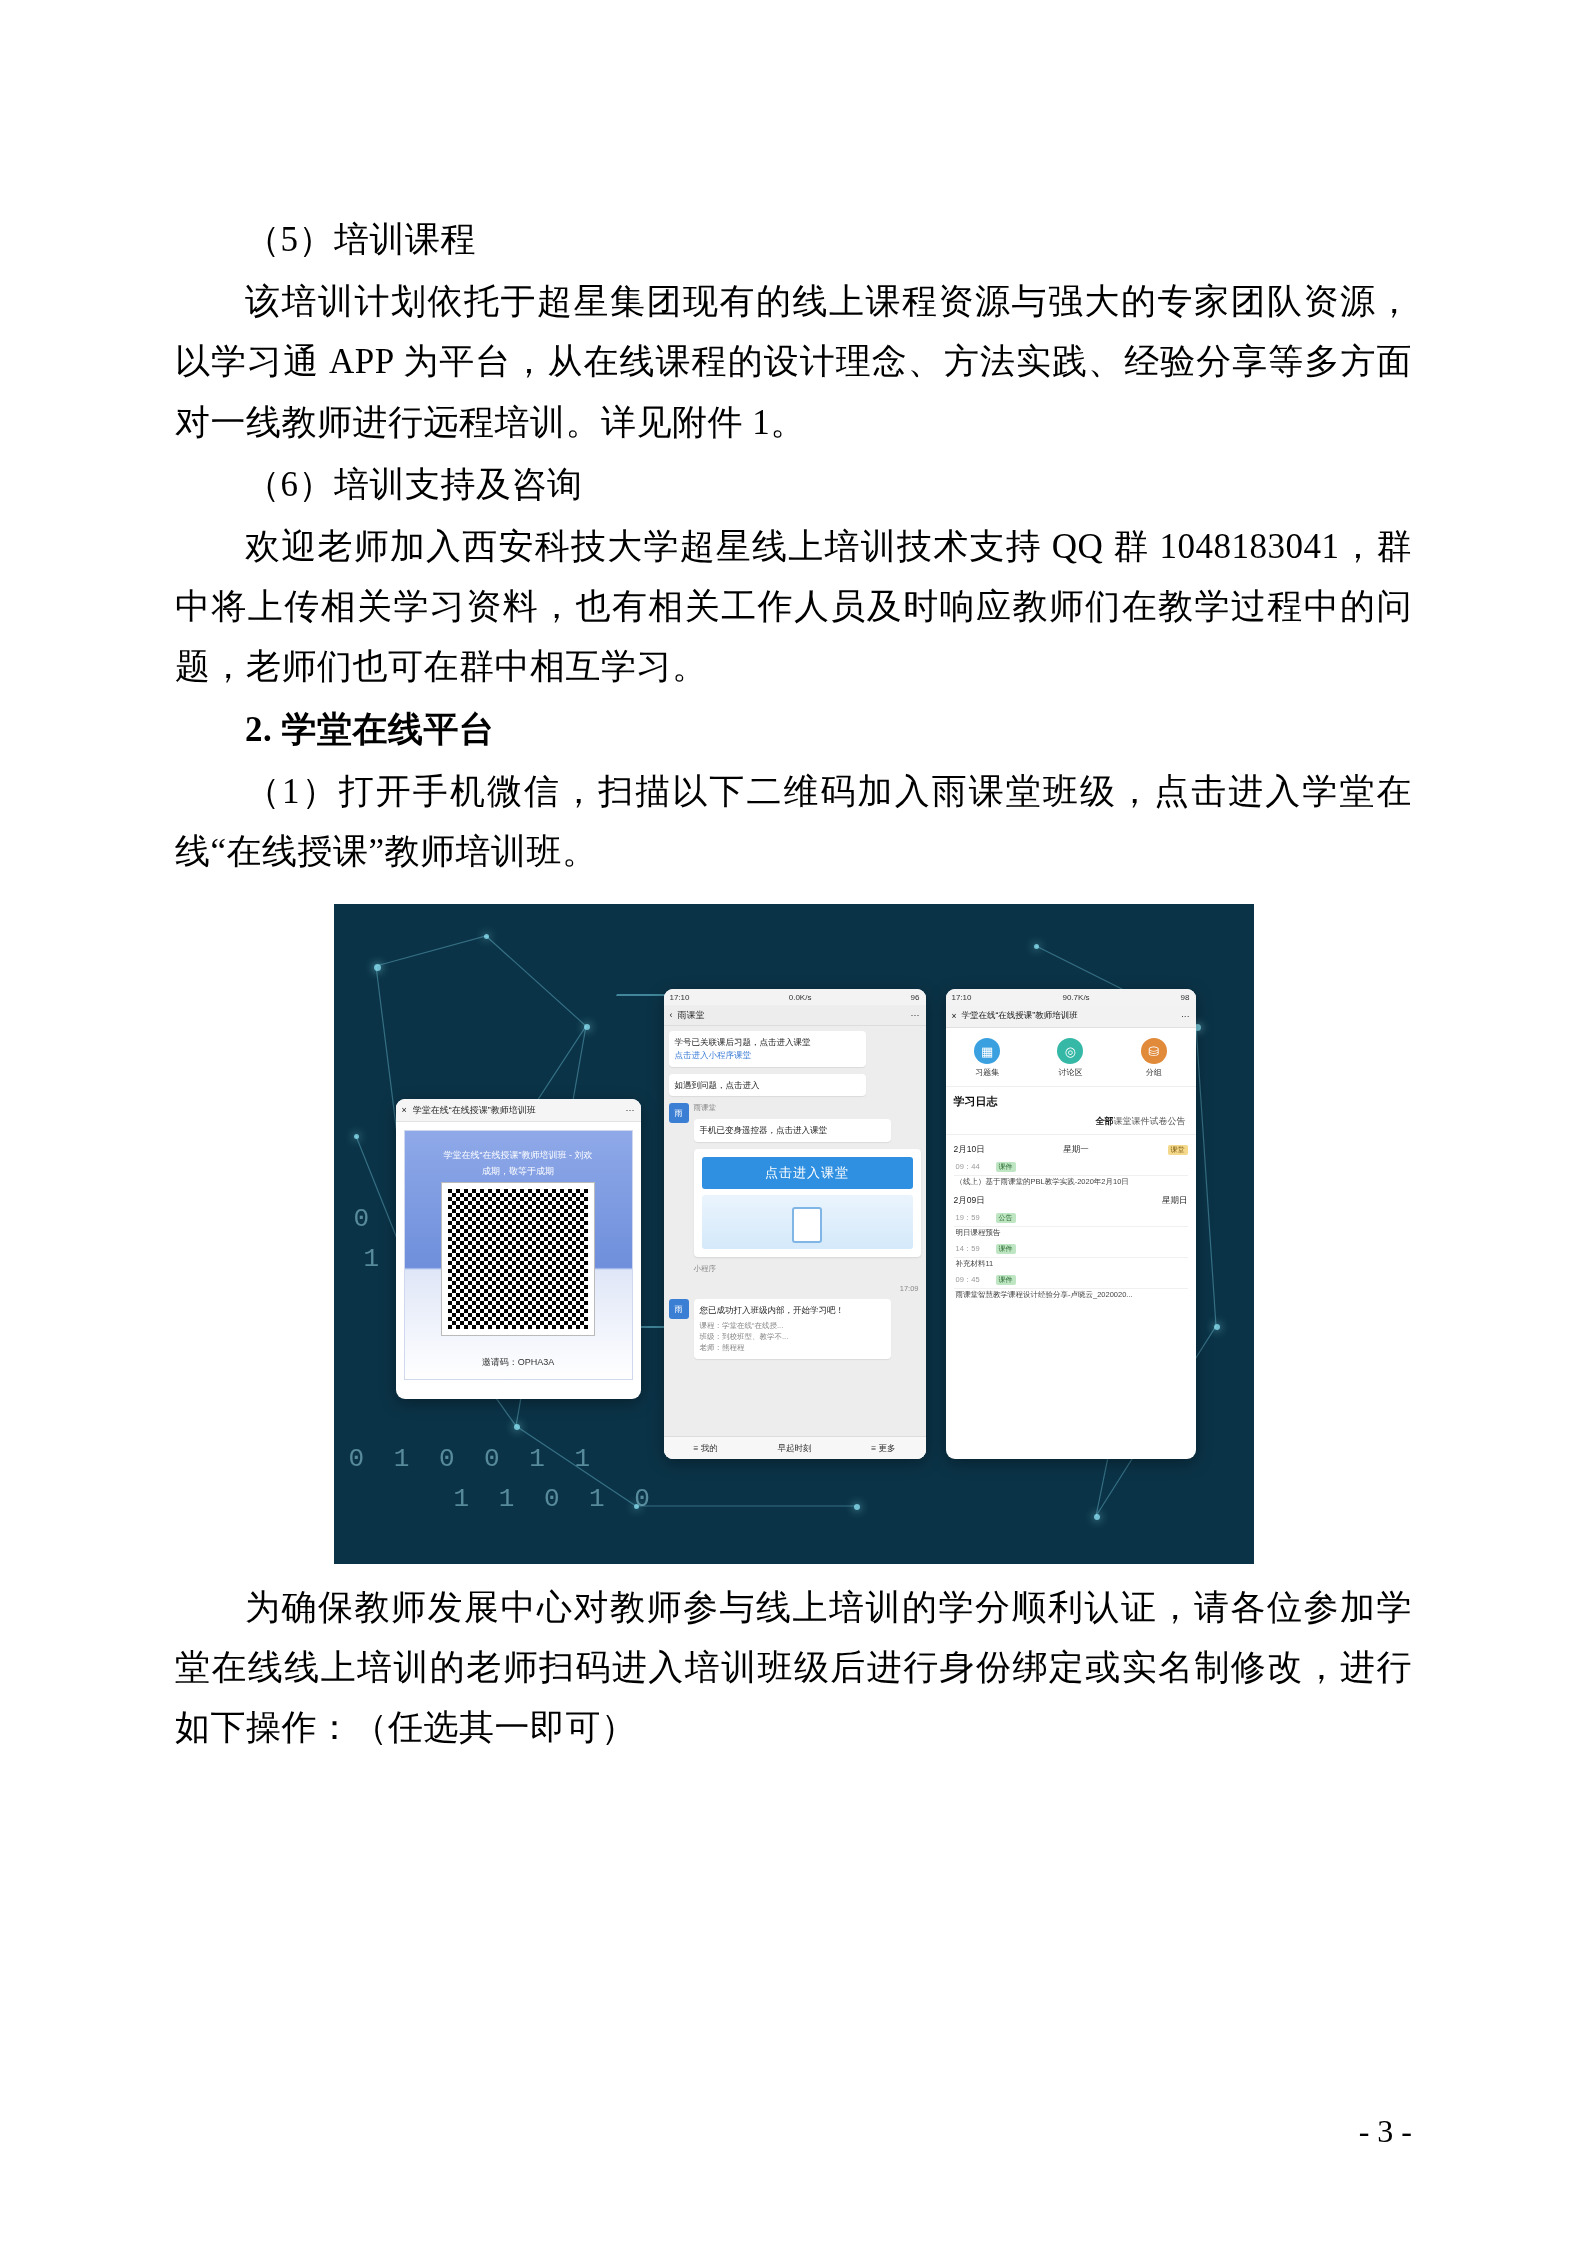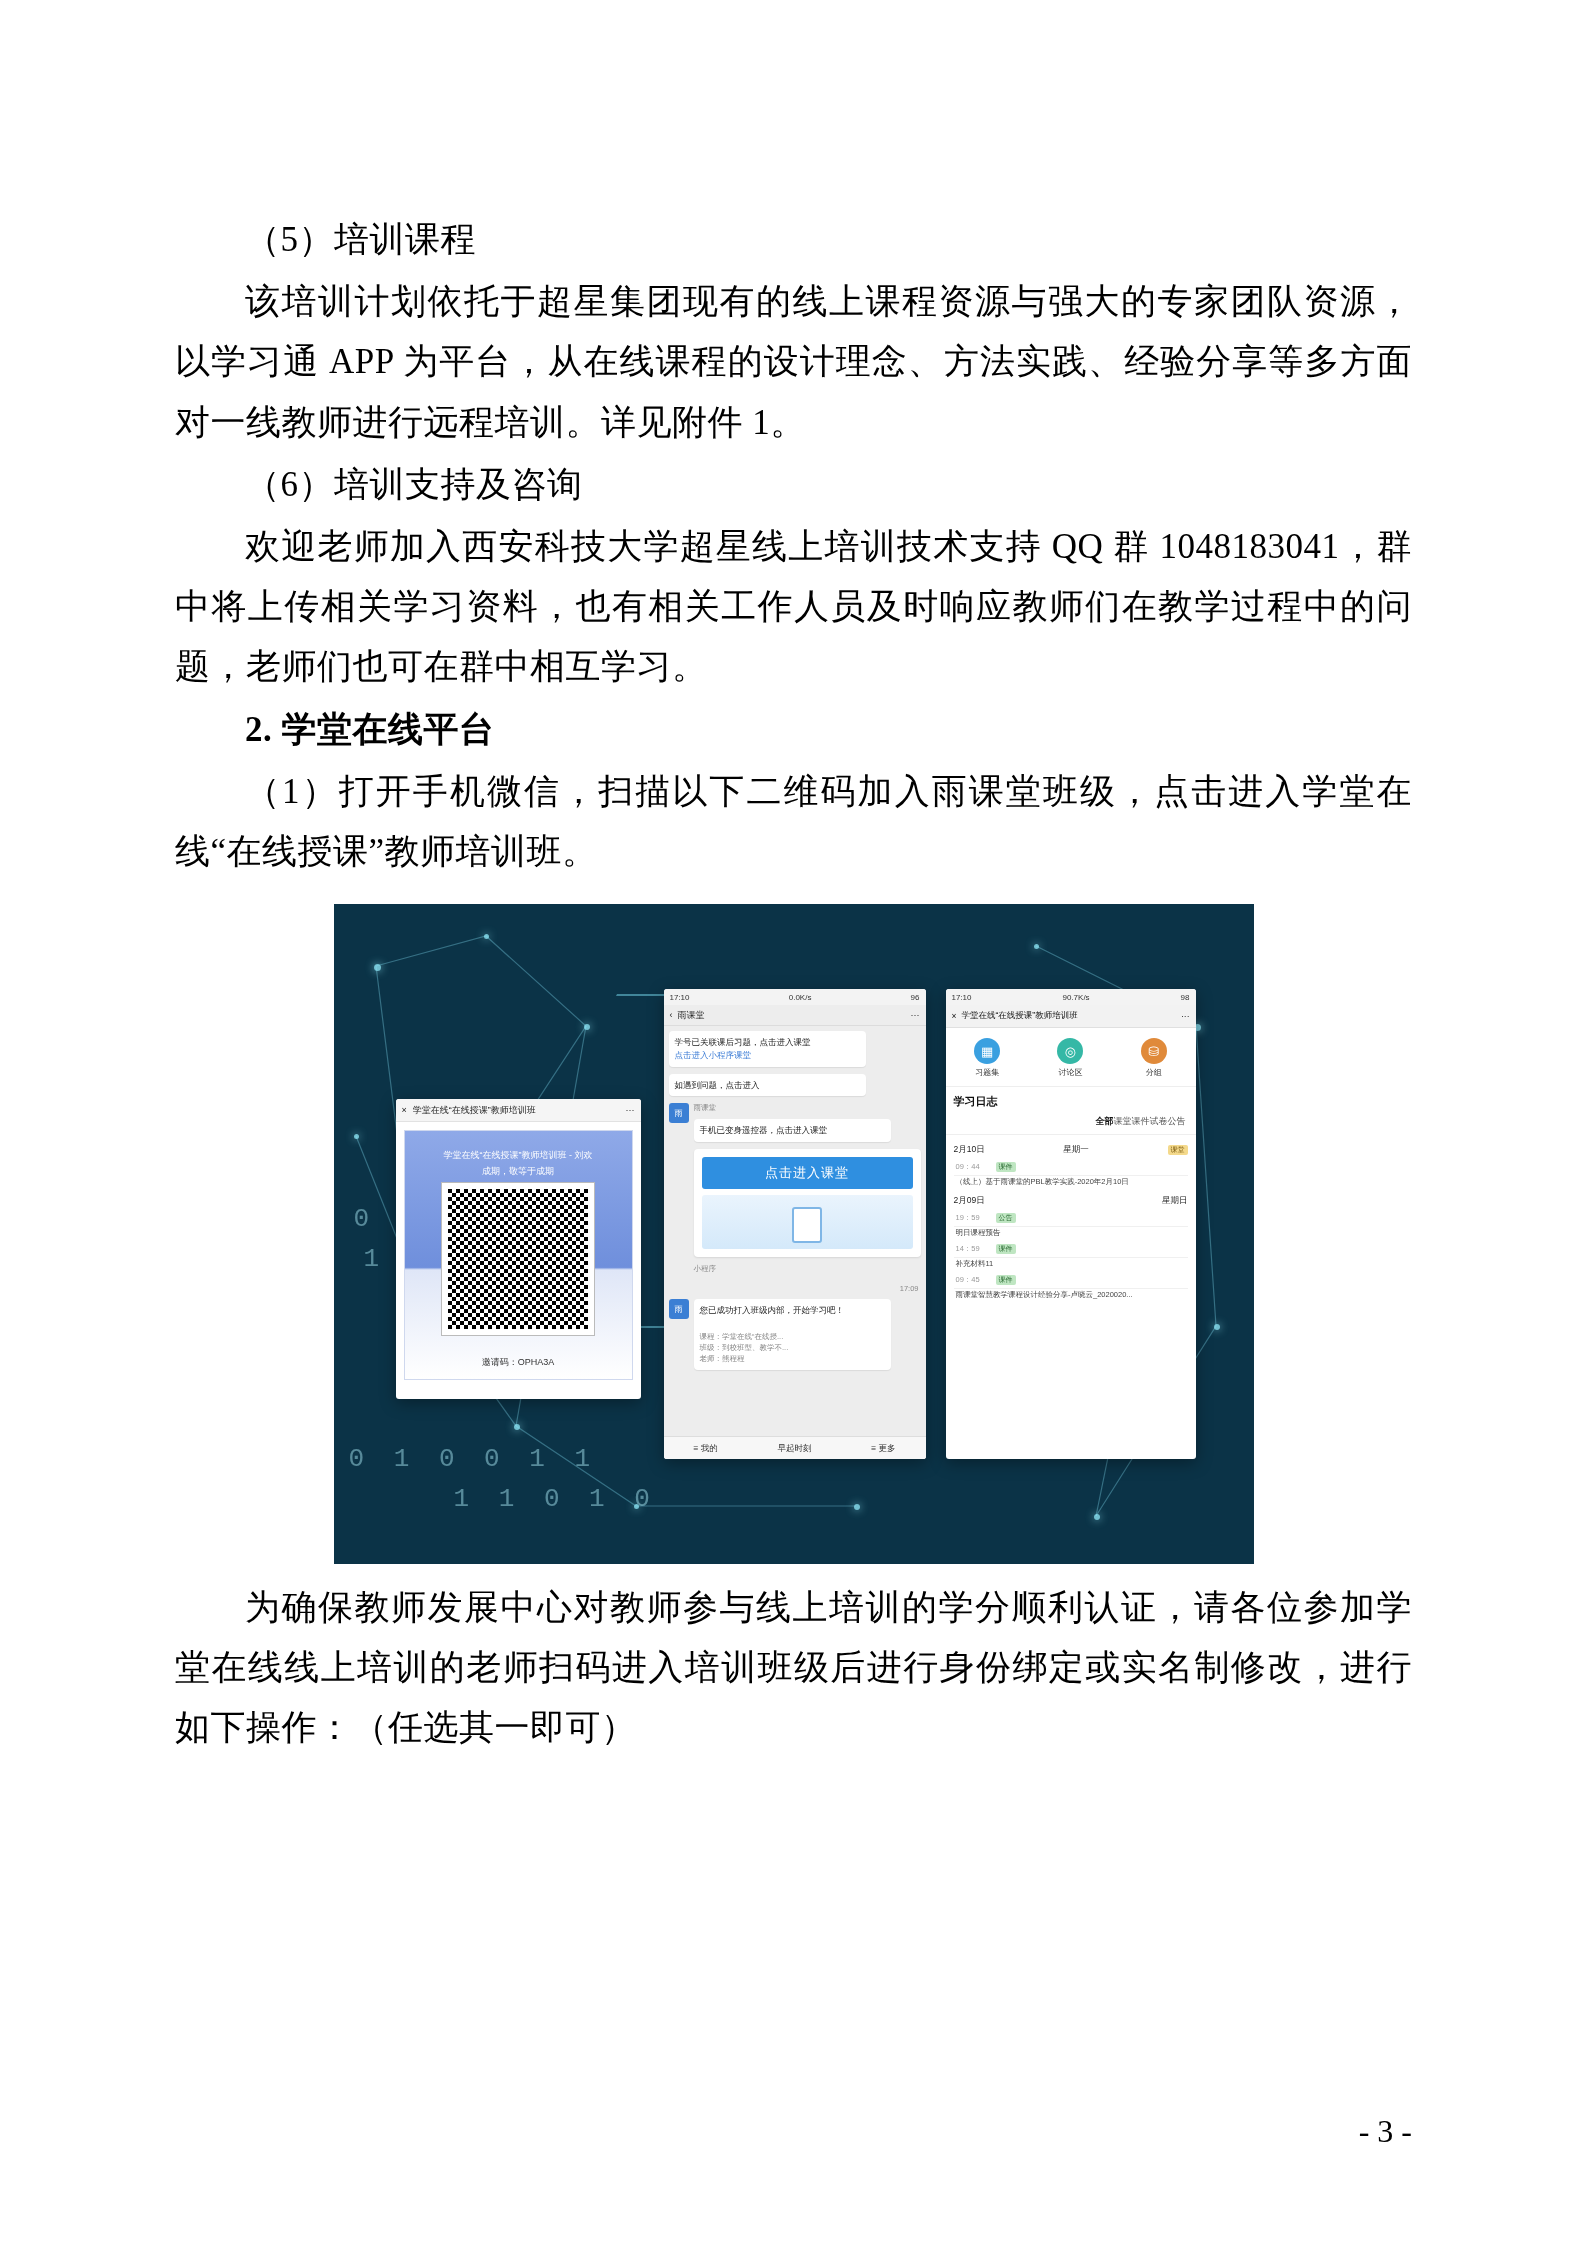--- a/index.html
+++ b/index.html
@@ -77,21 +77,21 @@
     position: absolute;
     left: 200px; top: 90px;
     width: 330px; height: 330px;
     border: 2px solid rgba(130, 235, 255, 0.45);
     clip-path: polygon(25% 0%, 75% 0%, 100% 50%, 75% 100%, 25% 100%, 0% 50%);
   }
   
   .phone {
     position: absolute;
     background: #ffffff;
-    border-radius: 3px;
+    border-radius: 9px;
     box-shadow: 0 4px 16px rgba(0,0,0,0.35);
     overflow: hidden;
   }
   .ph-status {
     height: 16px;
     background: #f3f3f3;
     display: flex;
     align-items: center;
     justify-content: space-between;
     padding: 0 6px;
@@ -444,21 +444,21 @@
                 <div class="cta-illus"></div>
               </div>
               <div class="mini-tag">小程序</div>
             </div>
           </div>
           <div class="time-stamp">17:09</div>
           <div class="msg-row">
             <div class="avatar-sq">雨</div>
             <div class="bubble" style="flex:1">
               <div>您已成功打入班级内部，开始学习吧！</div>
-              <div style="color:#888;font-size:7.5px;margin-top:14px">课程：学堂在线“在线授...</div>
+              <div style="color:#888;font-size:7.5px;margin-top:3px">课程：学堂在线“在线授...</div>
               <div style="color:#888;font-size:7.5px">班级：到校班型、教学不...</div>
               <div style="color:#888;font-size:7.5px">老师：熊程程</div>
             </div>
           </div>
           <div class="chat-foot">
             <span>≡ 我的</span>
             <span>早起时刻</span>
             <span>≡ 更多</span>
           </div>
         </div>

